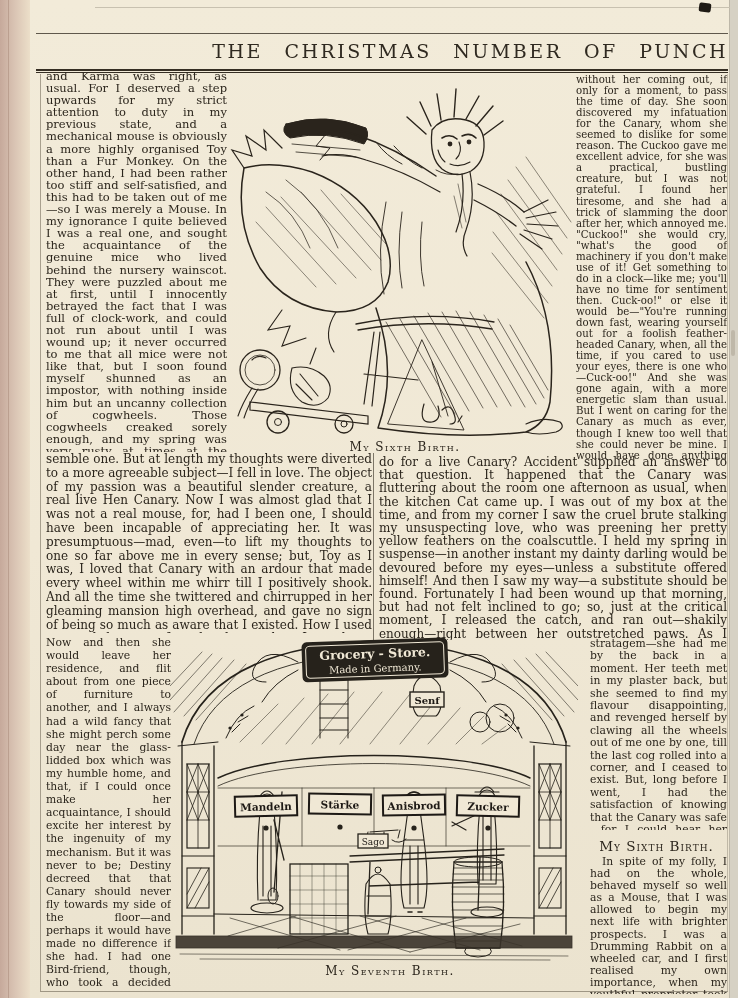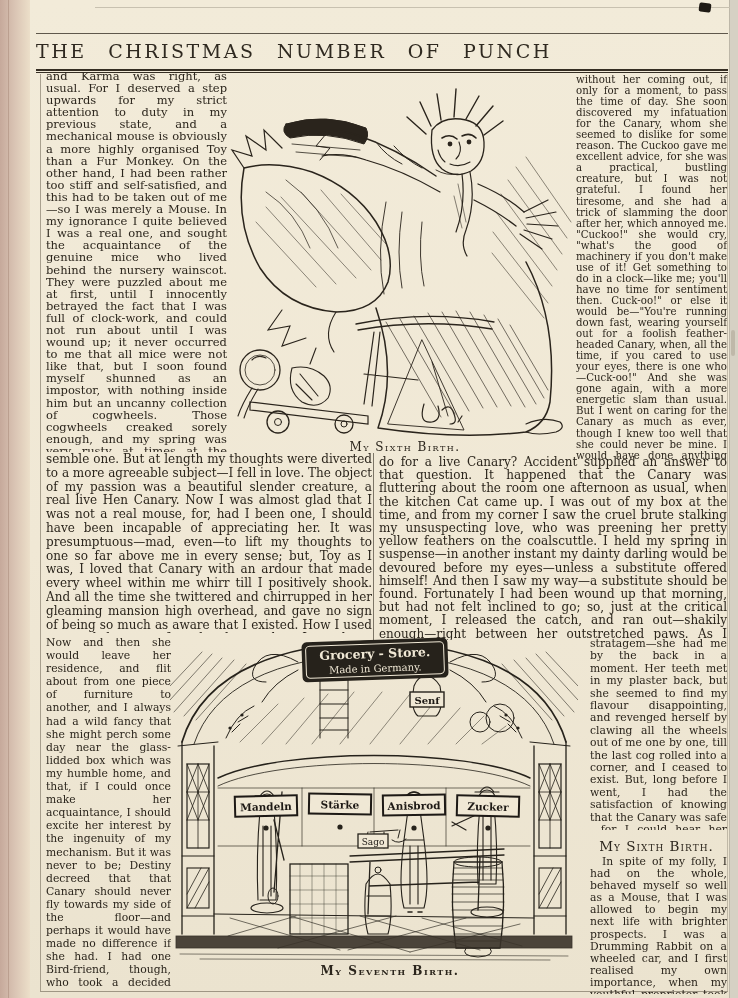--- a/index.html
+++ b/index.html
@@ -11,42 +11,42 @@
         background:linear-gradient(90deg,#c6a99b 0%,#d8c2b2 45%,#ecdfc9 100%);}
   .edge-left-crease{position:absolute;left:8px;top:0;width:1px;height:998px;background:#b29485;opacity:.7;}
   .edge-right{position:absolute;left:729px;top:0;width:9px;height:998px;background:#d6d1c4;border-left:1px solid #bdb7a8;}
   .hairline-top{position:absolute;left:95px;top:7px;width:635px;height:1px;background:#c8c1b0;}
   .ink-speck{position:absolute;left:699px;top:3px;width:12px;height:9px;background:#1e1a14;border-radius:2px;transform:rotate(8deg);}
   .smudge{position:absolute;left:731px;top:330px;width:4px;height:26px;background:#b9b2a2;border-radius:2px;opacity:.8;}
   
   .rule-top{position:absolute;left:36px;top:33px;width:692px;height:1px;background:#453e32;opacity:.85;}
   .rule-double{position:absolute;left:36px;top:69px;width:692px;height:4px;
         border-top:2px solid #352e23;border-bottom:1px solid #352e23;box-sizing:border-box;}
-  .page-title{position:absolute;left:36px;top:40px;width:692px;text-align:left;
+  .page-title{position:absolute;left:36px;top:40px;width:692px;text-align:right;
         font-size:19px;letter-spacing:2.5px;word-spacing:13px;color:#2f2920;}
   
   .frame-left{position:absolute;left:40px;top:74px;width:1px;height:917px;background:#6b6252;opacity:.55;}
   .frame-right{position:absolute;left:727px;top:74px;width:1px;height:917px;background:#8a8170;opacity:.45;}
   .frame-bottom{position:absolute;left:40px;top:991px;width:688px;height:1px;background:#6b6252;opacity:.6;}
   .col-divider{position:absolute;left:373px;top:453px;width:1px;height:187px;background:#4c4538;opacity:.7;}
   
   .txt{position:absolute;text-align:justify;overflow:hidden;color:#2b251c;}
   .col-a{left:46px;top:70px;width:181px;height:382px;font-size:11.5px;line-height:12.1px;}
   .col-d{left:576px;top:74px;width:151px;height:386px;font-size:10.2px;line-height:11.05px;}
   .wide-b{left:46px;top:453px;width:326px;height:180px;font-size:12px;line-height:13.8px;}
   .wide-e{left:379px;top:456px;width:348px;height:184px;font-size:12px;line-height:13.2px;}
   .col-c{left:46px;top:636px;width:125px;height:356px;font-size:10.8px;line-height:13.1px;}
   .col-f{left:590px;top:638px;width:137px;height:192px;font-size:10.8px;line-height:12.4px;}
   .col-h{left:590px;top:856px;width:137px;height:138px;font-size:10.8px;line-height:12.1px;text-indent:12px;}
   .sec-heading{position:absolute;left:586px;top:838px;width:141px;text-align:center;
         font-variant:small-caps;font-size:13.5px;letter-spacing:1px;color:#2b251c;}
   .caption{position:absolute;text-align:center;font-variant:small-caps;
         font-size:12px;letter-spacing:1.5px;color:#2b251c;}
   .cap-1{left:255px;top:440px;width:300px;}
-  .cap-2{left:240px;top:964px;width:300px;font-weight:bold;}
+  .cap-2{left:240px;top:964px;width:300px;}
   
   .fig{position:absolute;}
   .fig-1{left:226px;top:72px;width:348px;height:368px;}
   .fig-2{left:170px;top:616px;width:408px;height:346px;}
   svg{display:block;}
   svg text{font-family:"DejaVu Serif", serif;}
 </style>
 </head>
 <body>
 

